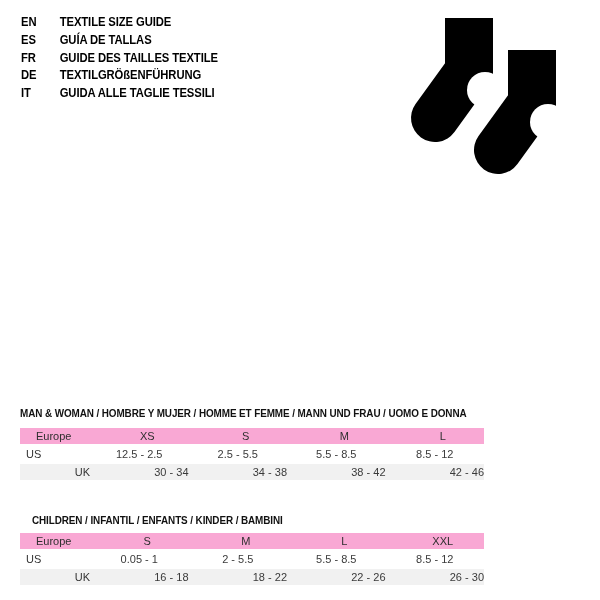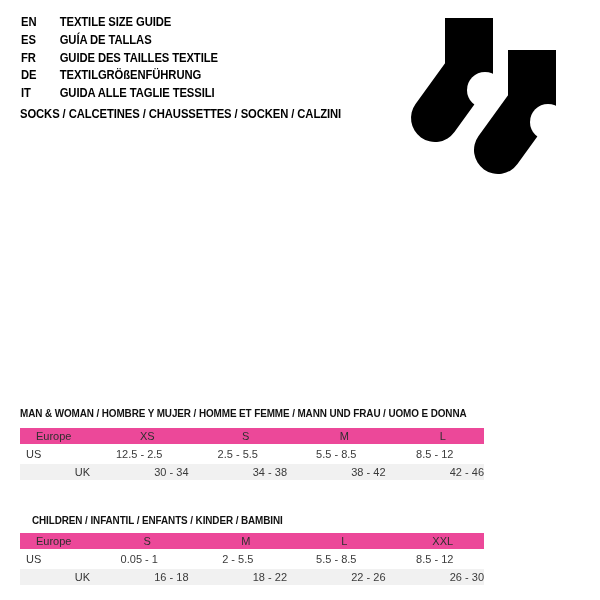--- a/index.html
+++ b/index.html
@@ -81,21 +81,21 @@
     color: #3a3a3a;
     overflow: hidden;
     white-space: nowrap;
   }
   table.size-table td.rowlabel {
     text-align: left;
     padding-left: 6px;
     color: #333;
   }
   table.size-table tr.hdr td {
-    background: #ec4899;
+    background: #f9a8d4;
     color: #2f2f2f;
     padding-left: 16px;
   }
   table.size-table tr.alt td { background: #f1f1f1; text-align: right; }
   col.c-label { width: 70px; }
 </style>
 </head>
 <body>
 
 <div class="canvas">
@@ -116,23 +116,20 @@
     <div class="lang-row">
       <span class="lang-code">DE</span>
       <span class="lang-label">TEXTILGRÖßENFÜHRUNG</span>
     </div>
     <div class="lang-row">
       <span class="lang-code">IT</span>
       <span class="lang-label">GUIDA ALLE TAGLIE TESSILI</span>
     </div>
   </div>
 
-  <div class="category-line">
-    <span class="cond">SOCKS / CALCETINES / CHAUSSETTES / SOCKEN / CALZINI</span>
-  </div>
 
   <svg class="socks-svg" width="200" height="170" viewBox="0 0 200 170" aria-hidden="true">
     <defs>
       <g id="sock">
         <rect x="0" y="0" width="48" height="59" fill="#000"></rect>
         <path d="M24,53 L-10,100" stroke="#000" stroke-width="48" stroke-linecap="round" fill="none"></path>
         <circle cx="40" cy="72" r="18" fill="#fff"></circle>
       </g>
     </defs>
     <use href="#sock" transform="translate(60,6)"></use>

